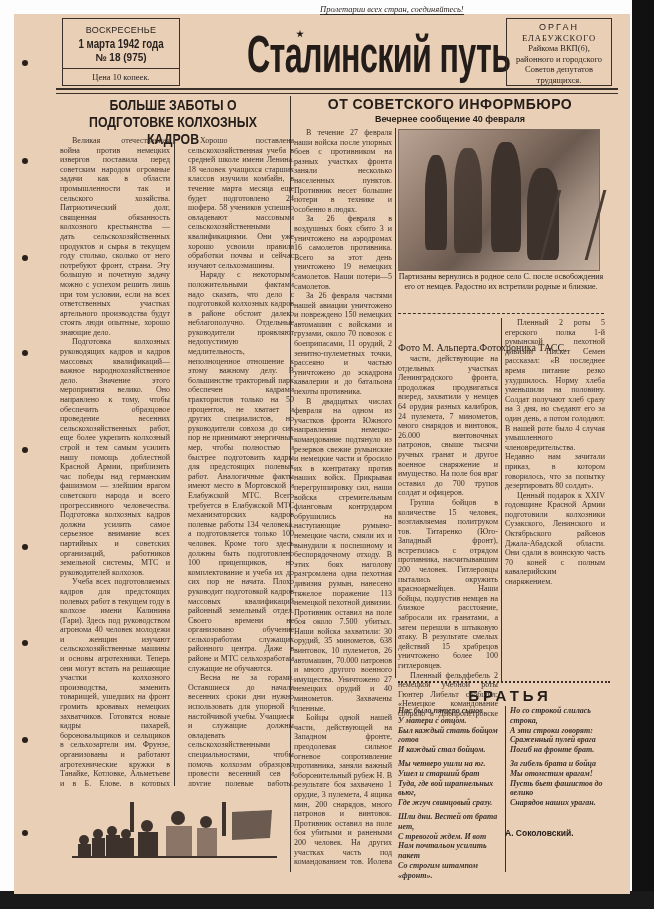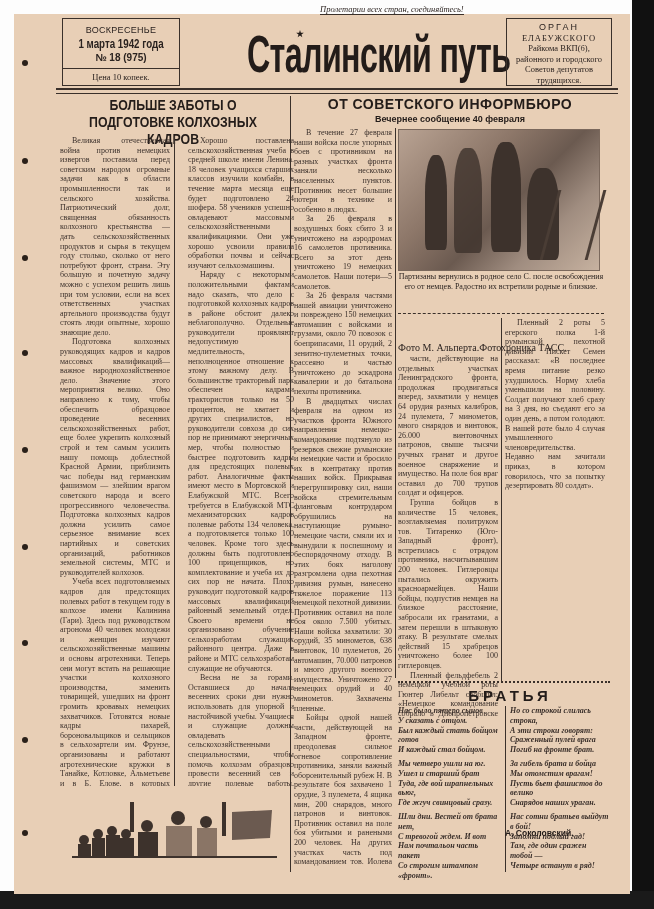--- a/index.html
+++ b/index.html
@@ -142,59 +142,54 @@
 <div class="sep" style="left:398px;top:313px;width:206px"></div>
 
 <div class="col" style="left:398px;top:318px;width:100px;height:364px;margin-top:36px;">
   <p>части, действующие на отдельных участках Ленинградского фронта, продолжая продвигаться вперед, захватили у немцев 64 орудия разных калибров, 24 пулемета, 7 минометов, много снарядов и винтовок, 26.000 винтовочных патронов, свыше тысячи ручных гранат и другое военное снаряжение и имущество. На поле боя враг оставил до 700 трупов солдат и офицеров.</p>
   <p>Группа бойцов в количестве 15 человек, возглавляемая политруком тов. Титаренко (Юго-Западный фронт), встретилась с отрядом противника, насчитывавшим 200 человек. Гитлеровцы пытались окружить красноармейцев. Наши бойцы, подпустив немцев на близкое расстояние, забросали их гранатами, а затем перешли в штыковую атаку. В результате смелых действий 15 храбрецов уничтожено более 100 гитлеровцев.</p>
   <p>Пленный фельдфебель 2 немецкой учебной роты Гюнтер Либельт сообщил: «Немецкое командование собрало в Днепропетровске 800 выздоравливающих больных и раненых солдат и направило их в Лозовую, где должен был формироваться новый полк. Я тоже попал в этот эшелон. Добраться до Лозовой нам не удалось, так как туда уже вступили русские войска. Перед нами встал вопрос — что делать дальше? Среди солдат начался разброд. Многие расходились, дезертировали, в остальные, в том числе и я, решили сдаться в плен».</p>
 </div>
 <div class="vline" style="left:501px;top:318px;height:364px"></div>
 <div class="col" style="left:505px;top:318px;width:100px;height:364px;">
   <p>Пленный 2 роты 5 егерского полка 1-й румынской пехотной дивизии Пискет Семен рассказал: «В последнее время питание резко ухудшилось. Норму хлеба уменьшили на половину. Солдат получают хлеб сразу на 3 дня, но съедают его за один день, а потом голодают. В нашей роте было 4 случая умышленного членовредительства. Недавно нам зачитали приказ, в котором говорилось, что за попытку дезертировать 80 солдат».</p>
+  <p>Ценный подарок к XXIV годовщине Красной Армии подготовили колхозники Сузакского, Ленинского и Октябрьского районов Джала-Абадской области. Они сдали в воинскую часть 70 коней с полным кавалерийским снаряжением.</p>
 </div>
 
 <div class="sep" style="left:398px;top:681px;width:212px;border-top:2px dotted #3a302a"></div>
 
 <div class="poemtitle">БРАТЬЯ</div>
 <div class="poem" style="left:398px;top:706px;width:104px;">
   <div class="st">
     <div>Нас было пятеро сынов</div>
-    <div>У сказать с отцом.</div>
+    <div>У матери с отцом.</div>
     <div>Был каждый стать бойцом готов</div>
     <div>И каждый стал бойцом.</div>
   </div>
   <div class="st">
     <div>Мы четверо ушли на юг.</div>
     <div>Ушел и старший брат</div>
     <div>Туда, где вой шрапнельных вьюг,</div>
     <div>Где жгуч свинцовый сразу.</div>
   </div>
   <div class="st">
     <div>Шли дни. Вестей от брата нет,</div>
     <div>С тревогой ждем. И вот</div>
-    <div>Нам почтальон часть пакет</div>
+    <div>Нам почтальон усилить пакет</div>
     <div>Со строгим штампом «фронт».</div>
   </div>
 </div>
 <div class="vline" style="left:505px;top:706px;height:166px"></div>
 <div class="poem" style="left:510px;top:706px;width:100px;">
   <div class="st">
     <div>Но со строкой слилась строка,</div>
     <div>А эти строки говорят:</div>
     <div>Сраженный пулей врага</div>
     <div>Погиб на фронте брат.</div>
   </div>
   <div class="st">
     <div>За гибель брата и бойца</div>
     <div>Мы отомстим врагам!</div>
     <div>Пусть бьет фашистов до велико</div>
     <div>Снарядов наших ураган.</div>
   </div>
-  <div class="st">
-    <div>Нас сотни братьев выйдут в бой!</div>
-    <div>Запомни подлый гад!</div>
-    <div>Там, где один сражен тобой —</div>
-    <div>Четыре встанут в ряд!</div>
-  </div>
 </div>
 <div class="author">А. Соколовский.</div>
 
 </body></html>

